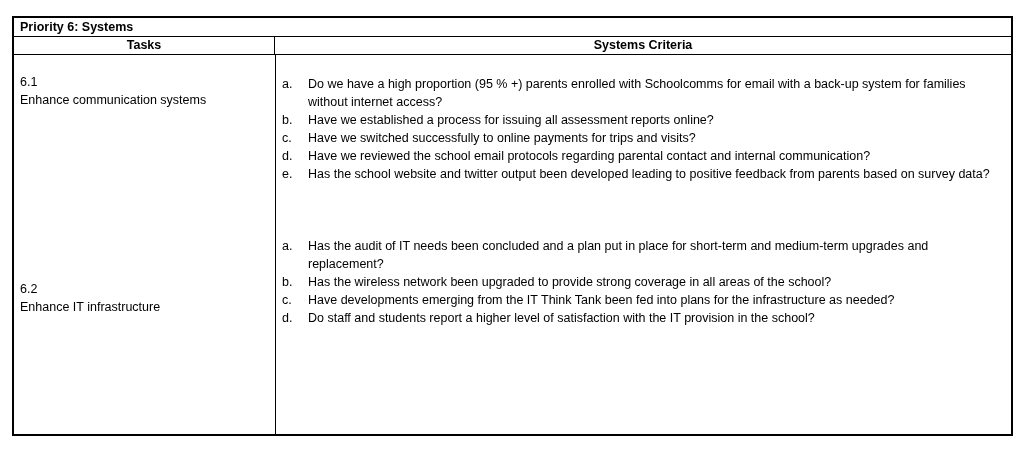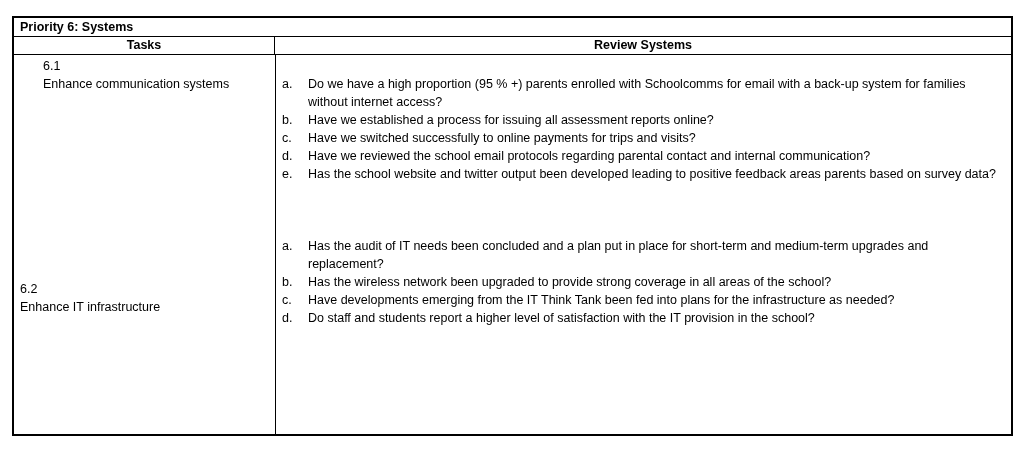--- a/index.html
+++ b/index.html
@@ -106,27 +106,27 @@
     }
   </style>
 </head>
 <body>
 
 <div class="doc-table">
   <div class="title-row">Priority 6: Systems</div>
 
   <div class="header-row">
     <div class="header-cell tasks">Tasks</div>
-    <div class="header-cell criteria">Review Systems</div>
+    <div class="header-cell criteria">Systems Criteria</div>
   </div>
 
   <div class="body-area">
     <div class="col-divider"></div>
 
-    <div class="task" style="top:2px;margin-left:23px;">
+    <div class="task" style="top:18px;">
       <div>6.1</div>
       <div>Enhance communication systems</div>
     </div>
 
     <ul class="criteria-list" style="top:20px;">
       <li class="criteria-item">
         <span class="criteria-letter">a.</span>
         <span class="criteria-text"><span>Do we have a high proportion (95 % +) parents enrolled with </span><span class="italic">Schoolcomms</span><span> for email with a back-up system for families without internet access?</span></span>
       </li>
       <li class="criteria-item">
@@ -136,21 +136,21 @@
       <li class="criteria-item">
         <span class="criteria-letter">c.</span>
         <span class="criteria-text">Have we switched successfully to online payments for trips and visits?</span>
       </li>
       <li class="criteria-item">
         <span class="criteria-letter">d.</span>
         <span class="criteria-text">Have we reviewed the school email protocols regarding parental contact and internal communication?</span>
       </li>
       <li class="criteria-item">
         <span class="criteria-letter">e.</span>
-        <span class="criteria-text">Has the school website and twitter output been developed leading to positive feedback areas parents based on survey data?</span>
+        <span class="criteria-text">Has the school website and twitter output been developed leading to positive feedback from parents based on survey data?</span>
       </li>
     </ul>
 
     <div class="task" style="top:182px;margin-top:43px;">
       <div>6.2</div>
       <div>Enhance IT infrastructure</div>
     </div>
 
     <ul class="criteria-list" style="top:182px;">
       <li class="criteria-item">

